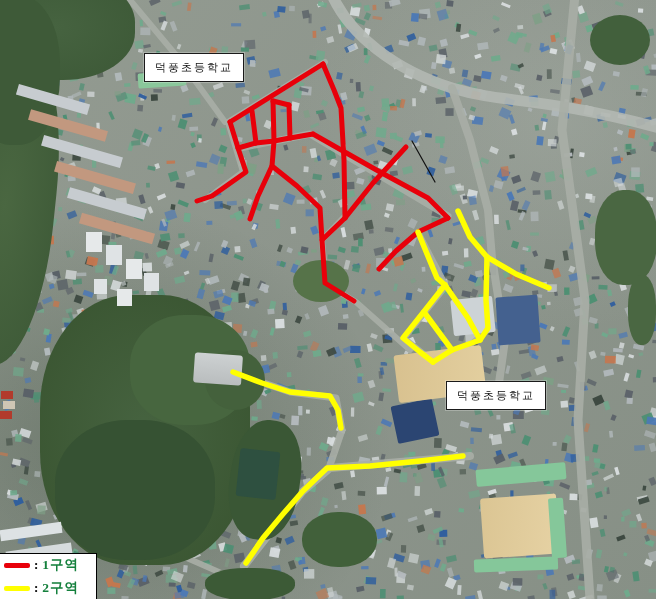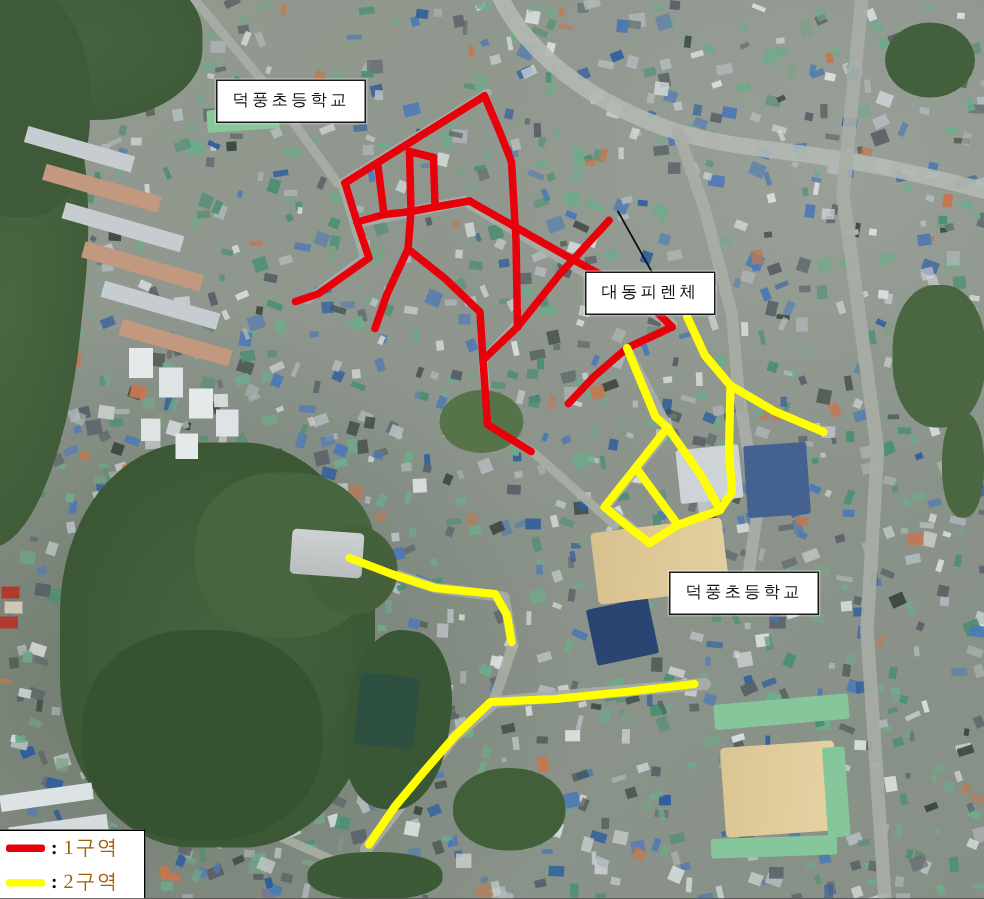--- a/index.html
+++ b/index.html
@@ -14,21 +14,21 @@
   .p{position:absolute;}
   .map-label{position:absolute;background:#ffffff;border:1px solid #1a1a1a;
      color:#111;font-size:11px;letter-spacing:2px;line-height:1;
      padding:8px 10px;white-space:nowrap;box-shadow:0 0 0 1px rgba(255,255,255,.25);}
   .legend{position:absolute;left:0;top:553px;width:97px;height:46px;background:#fff;
      border-top:1px solid #000;border-right:1px solid #000;box-sizing:border-box;
      display:flex;flex-direction:column;justify-content:center;gap:5px;padding:2px 4px;}
   .legend-row{display:flex;align-items:center;gap:4px;}
   .swatch{display:inline-block;width:26px;height:5px;border-radius:2px;flex:0 0 auto;}
   .sep{font-size:13px;font-weight:bold;color:#000;}
-  .legend-label{font-size:13.5px;font-weight:normal;color:#a16207;letter-spacing:1px;}
+  .legend-label{font-size:13.5px;font-weight:bold;color:#15803d;letter-spacing:1px;}
 </style>
 </head>
 <body>
 
 <div id="stage">
   <div class="base"></div>
 
   <svg id="texture" class="layer" viewBox="0 0 656 599">
       <rect x="221.0" y="492.6" width="9.6" height="9.2" fill="#6faa8c" opacity="0.59" transform="rotate(24 221.0 492.6)"></rect>
       <rect x="411.2" y="329.2" width="7.8" height="5.1" fill="#4d8f73" opacity="0.94" transform="rotate(-9 411.2 329.2)"></rect>
@@ -1610,21 +1610,20 @@
       <polyline points="418,232 437,278 445,285" fill="none" stroke="#ffff00" stroke-width="5.5" stroke-linecap="round" stroke-linejoin="round"></polyline>
       <polyline points="445,285 403,338 420,352 433,362" fill="none" stroke="#ffff00" stroke-width="5.5" stroke-linecap="round" stroke-linejoin="round"></polyline>
       <polyline points="424,312 452,350" fill="none" stroke="#ffff00" stroke-width="5.5" stroke-linecap="round" stroke-linejoin="round"></polyline>
       <polyline points="445,285 468,318 480,340" fill="none" stroke="#ffff00" stroke-width="5.5" stroke-linecap="round" stroke-linejoin="round"></polyline>
       <polyline points="233,372 262,383 290,392 330,396 338,410 341,428" fill="none" stroke="#ffff00" stroke-width="5.5" stroke-linecap="round" stroke-linejoin="round"></polyline>
       <polyline points="463,456 420,461 370,466 327,468 303,491 283,514 263,538 246,563" fill="none" stroke="#ffff00" stroke-width="5.5" stroke-linecap="round" stroke-linejoin="round"></polyline>
       <polyline points="412,141 435,182" fill="none" stroke="#111111" stroke-width="1.2" stroke-linecap="round" stroke-linejoin="round"></polyline>
     </svg>
 
   <div class="map-label" id="lbl0" style="left: 128px; top: 53px; margin-left: 16px;"><span>덕풍초등학교</span></div>
-  <div class="map-label" id="lbl1" style="left: 390px; top: 181px;"><span>대동피렌체</span></div>
   <div class="map-label" id="lbl2" style="left: 446px; top: 381px;"><span>덕풍초등학교</span></div>
 
   <div class="legend">
     <div class="legend-row">
       <span class="swatch" style="background: rgb(232, 0, 10);"></span>
       <span class="sep">:</span>
       <span class="legend-label">1구역</span>
     </div>
     <div class="legend-row">
       <span class="swatch" style="background: rgb(255, 255, 0);"></span>

